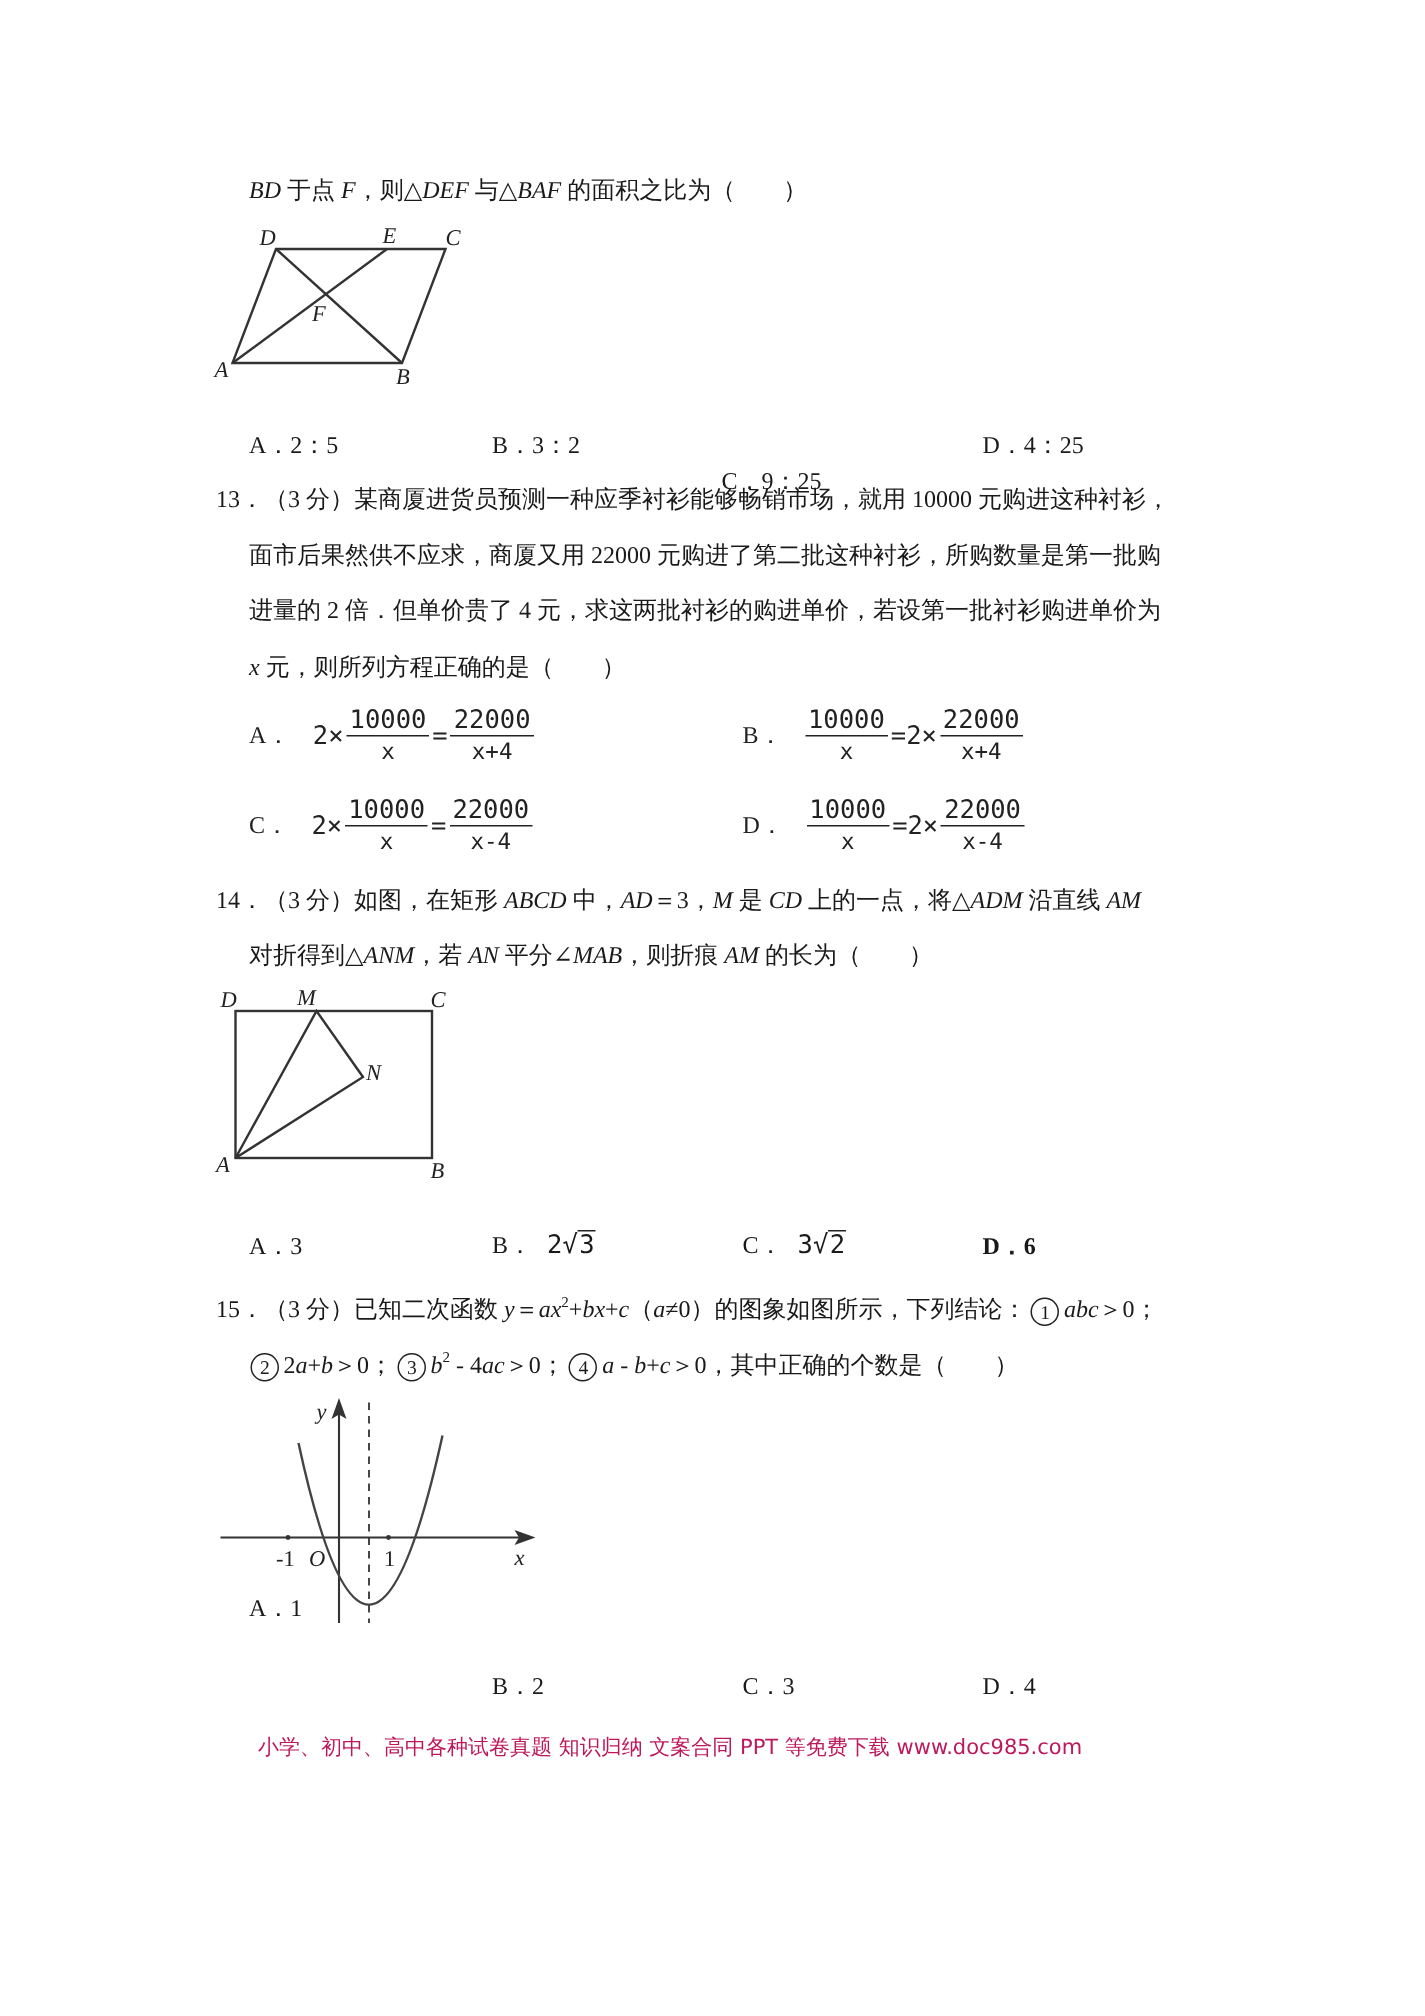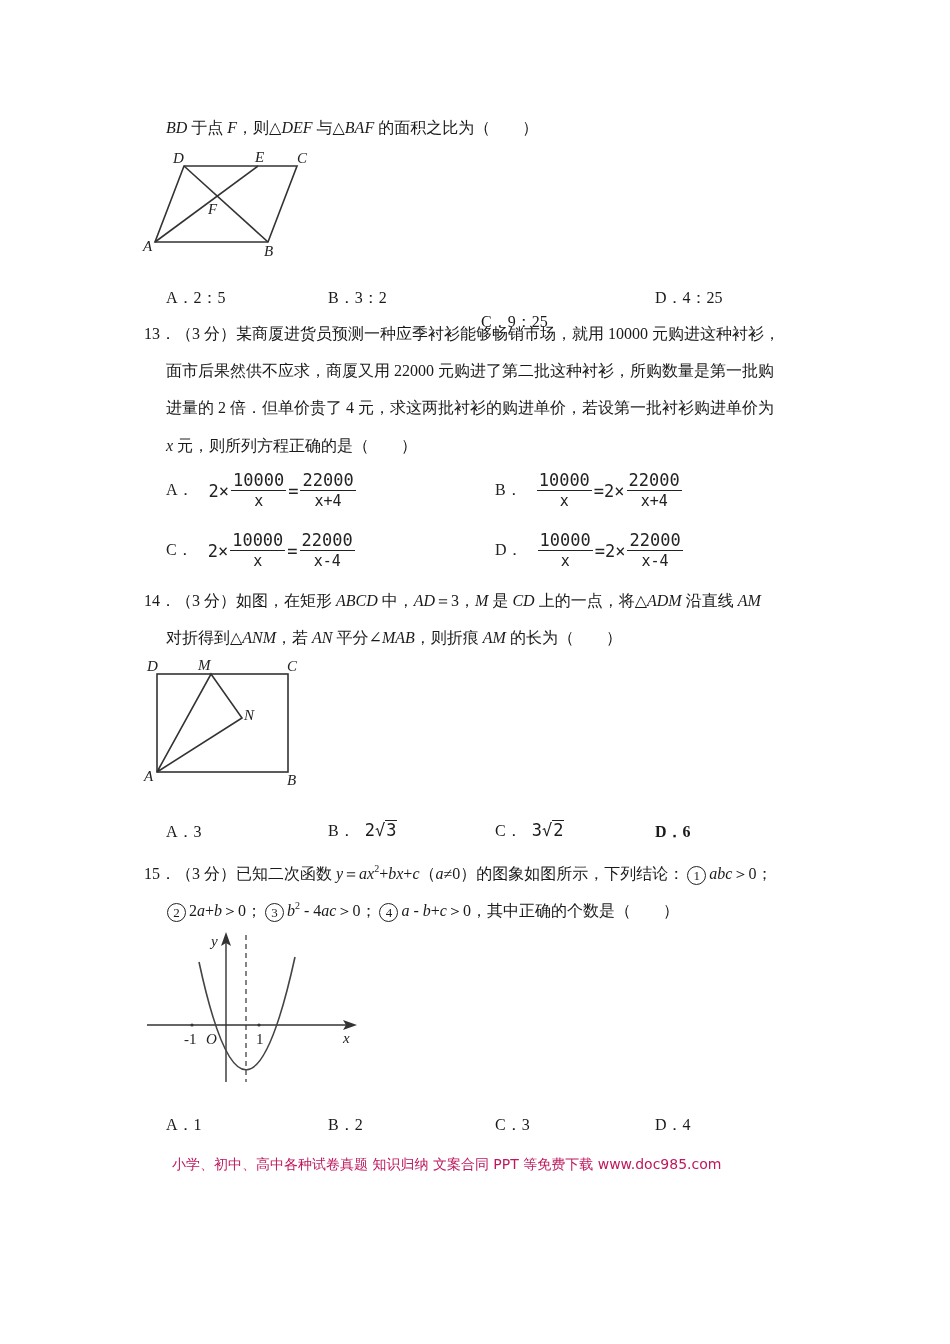--- a/index.html
+++ b/index.html
@@ -155,18 +155,18 @@
     </span></div>
 <div class="opt" style="left:655px; top:822px;font-weight:bold;"><span>D．</span><span>6</span></div>
 
 <div class="line" style="left:144px; top:859px;">
   <span>15．</span><span>（3 分）</span><span>已知二次函数 </span><span class="it">y</span><span>＝</span><span class="it">ax</span><sup>2</sup><span>+</span><span class="it">bx</span><span>+</span><span class="it">c</span><span>（</span><span class="it">a</span><span>≠0）的图象如图所示，下列结论：</span><span class="circ">1</span><span class="it">abc</span><span>＞0；</span>
 </div>
 <div class="line" style="left:164px; top:896px;">
   <span class="circ">2</span><span>2</span><span class="it">a</span><span>+</span><span class="it">b</span><span>＞0；</span><span class="circ">3</span><span class="it">b</span><sup>2</sup><span> - 4</span><span class="it">ac</span><span>＞0；</span><span class="circ">4</span><span class="it">a</span><span> - </span><span class="it">b</span><span>+</span><span class="it">c</span><span>＞0，其中正确的个数是（　　）</span>
 </div>
 
-<div class="opt" style="left:166px; top:1115px;text-align:right;"><span>A．</span><span>1</span></div>
+<div class="opt" style="left:166px; top:1063px;text-align:right;"><span>A．</span><span>1</span></div>
 <div class="opt" style="left:328px; top:1115px;"><span>B．</span><span>2</span></div>
 <div class="opt" style="left:495px; top:1115px;"><span>C．</span><span>3</span></div>
 <div class="opt" style="left:655px; top:1115px;"><span>D．</span><span>4</span></div>
 
 <div class="footer">小学、初中、高中各种试卷真题 知识归纳 文案合同 PPT 等免费下载   www.doc985.com</div>
 
 </body></html>

